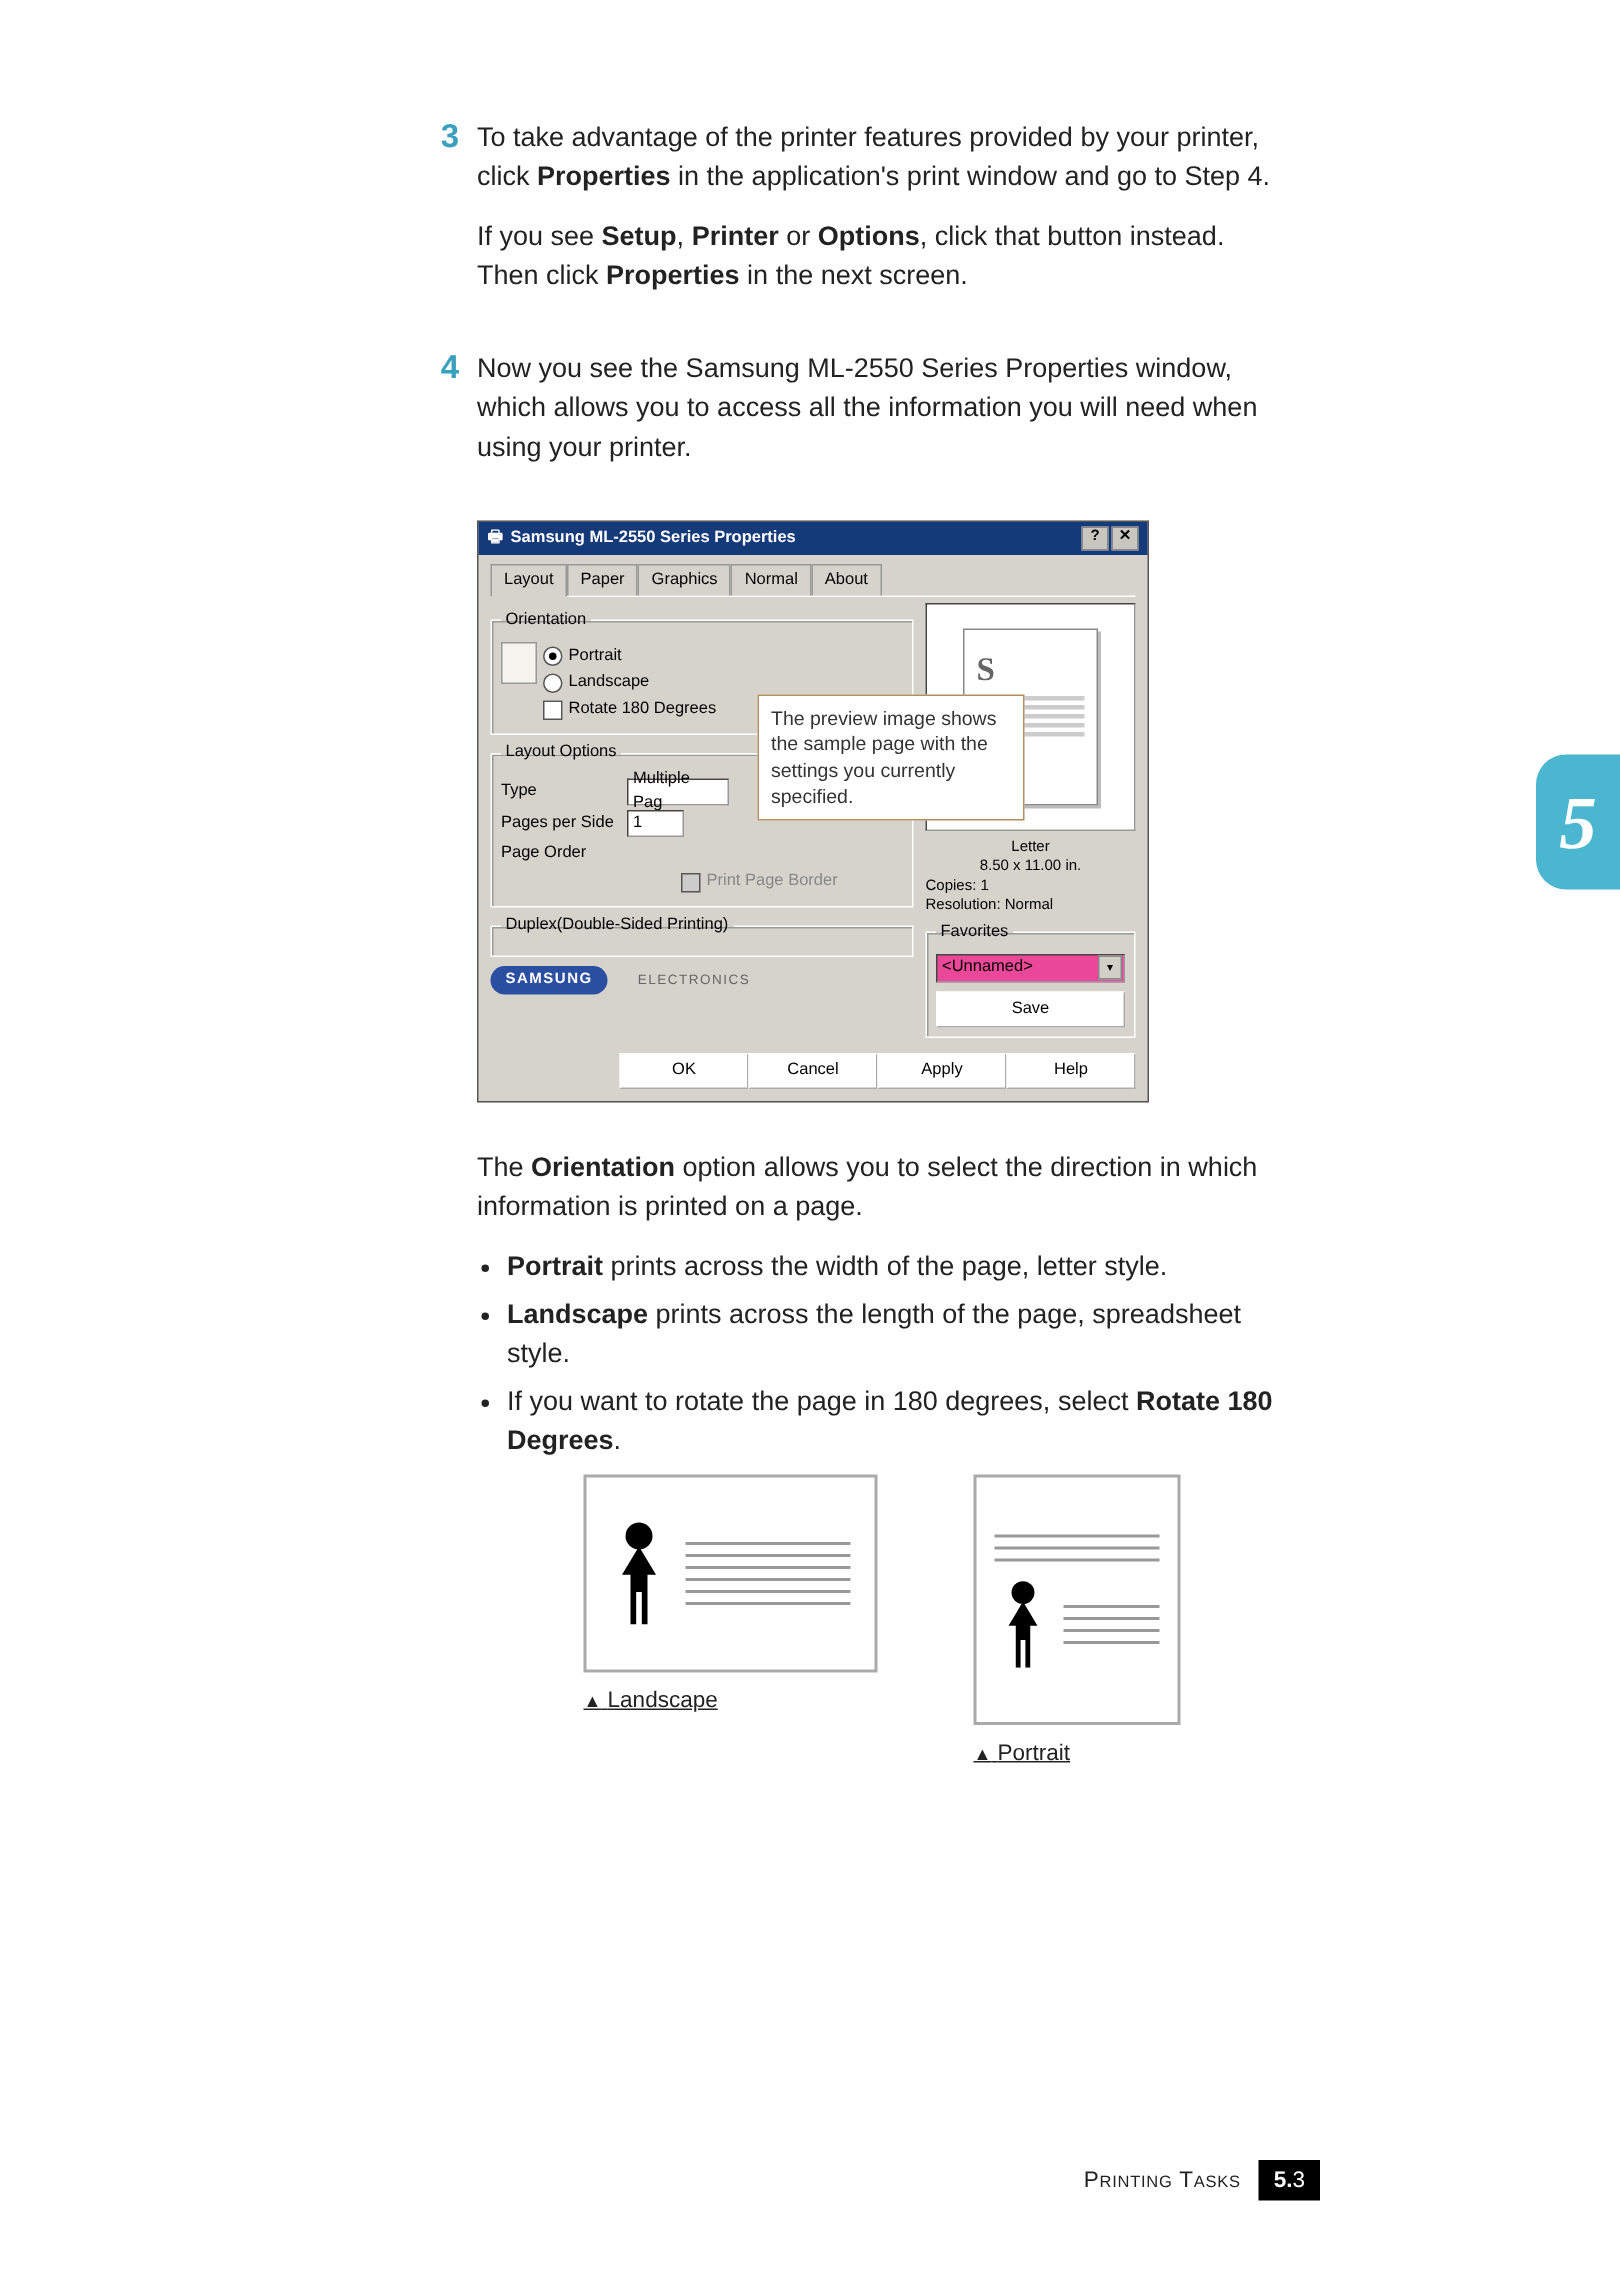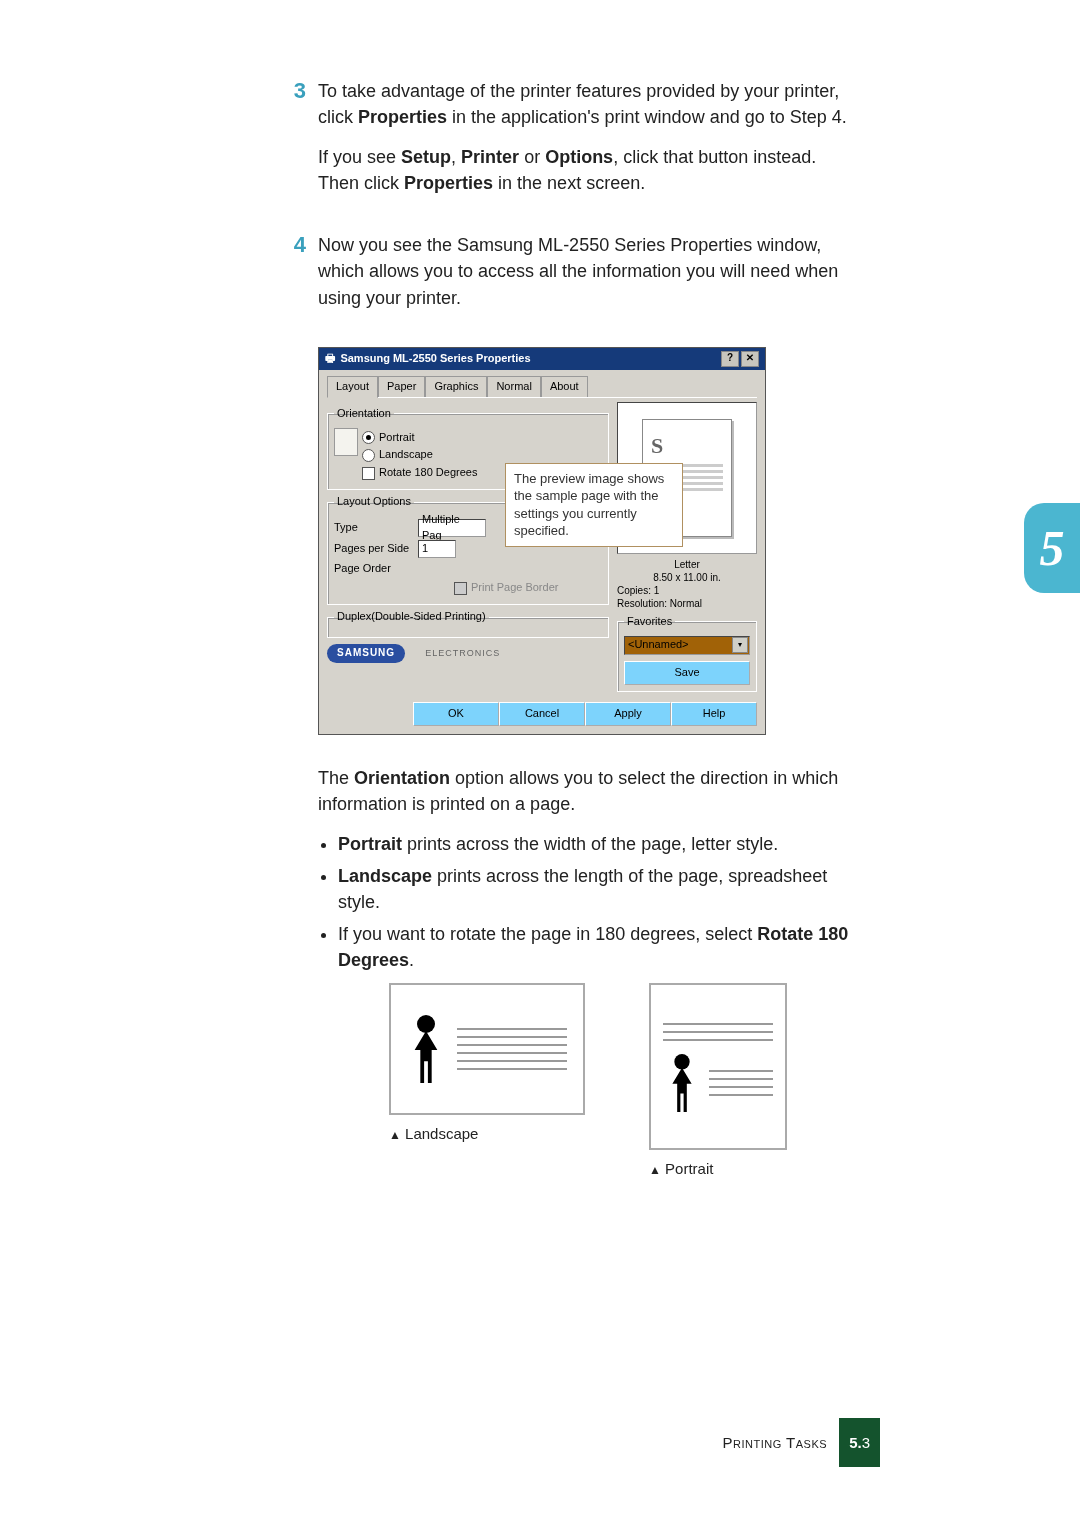--- a/index.html
+++ b/index.html
@@ -135,47 +135,47 @@
   .chk { width:11px;height:11px;border:1px solid #555;background:#fff;display:inline-block;}
   .check-grey .chk { background:#ccc; }
   .small-icon {
     width:22px;height:26px;border:1px solid #999;background:#f4f3ee;display:inline-block;margin-right:4px;vertical-align:top;
   }
   .row { display:flex; align-items:center; gap:6px; margin:3px 0; }
   .txtfield {
     border:1px inset #999; background:#fff; height:16px; padding:0 3px; display:inline-flex; align-items:center;
   }
   .combo {
-    border:1px inset #999; background:#a16207; height:17px; display:flex; align-items:center; justify-content:space-between; padding:0 1px 0 3px;
+    border:1px inset #999; background:#ec4899; height:17px; display:flex; align-items:center; justify-content:space-between; padding:0 1px 0 3px;
   }
   .combo .arrow { width:14px;height:14px;border:1px solid #888;background:#d0d0c8;display:flex;align-items:center;justify-content:center;font-size:8px;}
   .preview-box {
     border:1px inset #999; background:#fff; height:150px; display:flex;align-items:center;justify-content:center;position:relative;margin-bottom:4px;
   }
   .preview-page { width:72px;height:96px;border:1px solid #888;background:#fff;box-shadow:2px 2px 0 #bbb; padding:10px 8px; }
   .preview-page .pline { height:3px;background:#ccc;margin:3px 0; }
   .preview-page .big { font-family:Georgia,serif;font-size:22px;font-weight:bold;color:#666; }
   .tiny-meta { font-size:10px; line-height:1.3; }
   .btn {
-    border:1px outset #fff; background:#7dd3fc; height:22px; padding:0 12px; display:inline-flex;align-items:center;justify-content:center; min-width:60px;
+    border:1px outset #fff; background:#ffffff; height:22px; padding:0 12px; display:inline-flex;align-items:center;justify-content:center; min-width:60px;
   }
   .dlg-buttons { display:flex; justify-content:flex-end; gap:0; margin-top:6px; }
   .brand { display:flex;align-items:center;gap:20px;margin-top:6px; }
   .brand-pill { background:#2a4ea0;color:#fff;font-weight:bold;padding:2px 10px;border-radius:10px;font-size:10px;letter-spacing:1px;}
   .brand-sub { font-size:9px;color:#666;letter-spacing:1px;}
   .callout {
     position:absolute; left:186px; top:115px; width:160px;
     background:#fff; border:1px solid #b09060; padding:6px 8px;
     font-family: Verdana, sans-serif; font-size:13px; line-height:1.35;
     color:#333;
   }
 
   
   .orient-row {
-    display:flex; justify-content:center; gap:64px; margin-top:10px;
+    display:flex; justify-content:center; gap:64px; margin-top:10px;text-decoration:underline;
   }
   .orient-item { text-align:left; }
   .orient-box {
     border:2px solid #aaa; background:#fff; padding:14px 16px; display:flex; align-items:center; gap:12px;
   }
   .orient-box.landscape { width:160px; height:100px; }
   .orient-box.portrait { width:110px; height:135px; padding:14px 12px; }
   .man { width:38px; height:68px; position:relative; }
   .man::before { content:""; position:absolute; top:0; left:10px; width:18px;height:18px;background:#000;border-radius:50%; }
   .man-body { position:absolute; top:16px; left:0; width:38px;height:52px; }
@@ -185,21 +185,21 @@
   .orient-label { margin-top:8px; font-size:15px; }
   .orient-label .tri { font-size:12px; }
 
   
   .footer {
     position:absolute; right:200px; bottom:56px; display:flex; align-items:center; gap:12px;
     font-size:15px;
   }
   .footer-label { font-variant: small-caps; letter-spacing:0.5px; }
   .footer-badge {
-    background:#14532d; color:#fff; padding:16px 10px; font-weight:bold;
+    background:#000000; color:#fff; padding:5px 10px; font-weight:bold;
   }
   .footer-badge .pg { color:#fff; font-weight:normal; }
 </style>
 </head>
 <body>
 
 <div class="page">
 
   <div class="side-tab">5</div>
 

